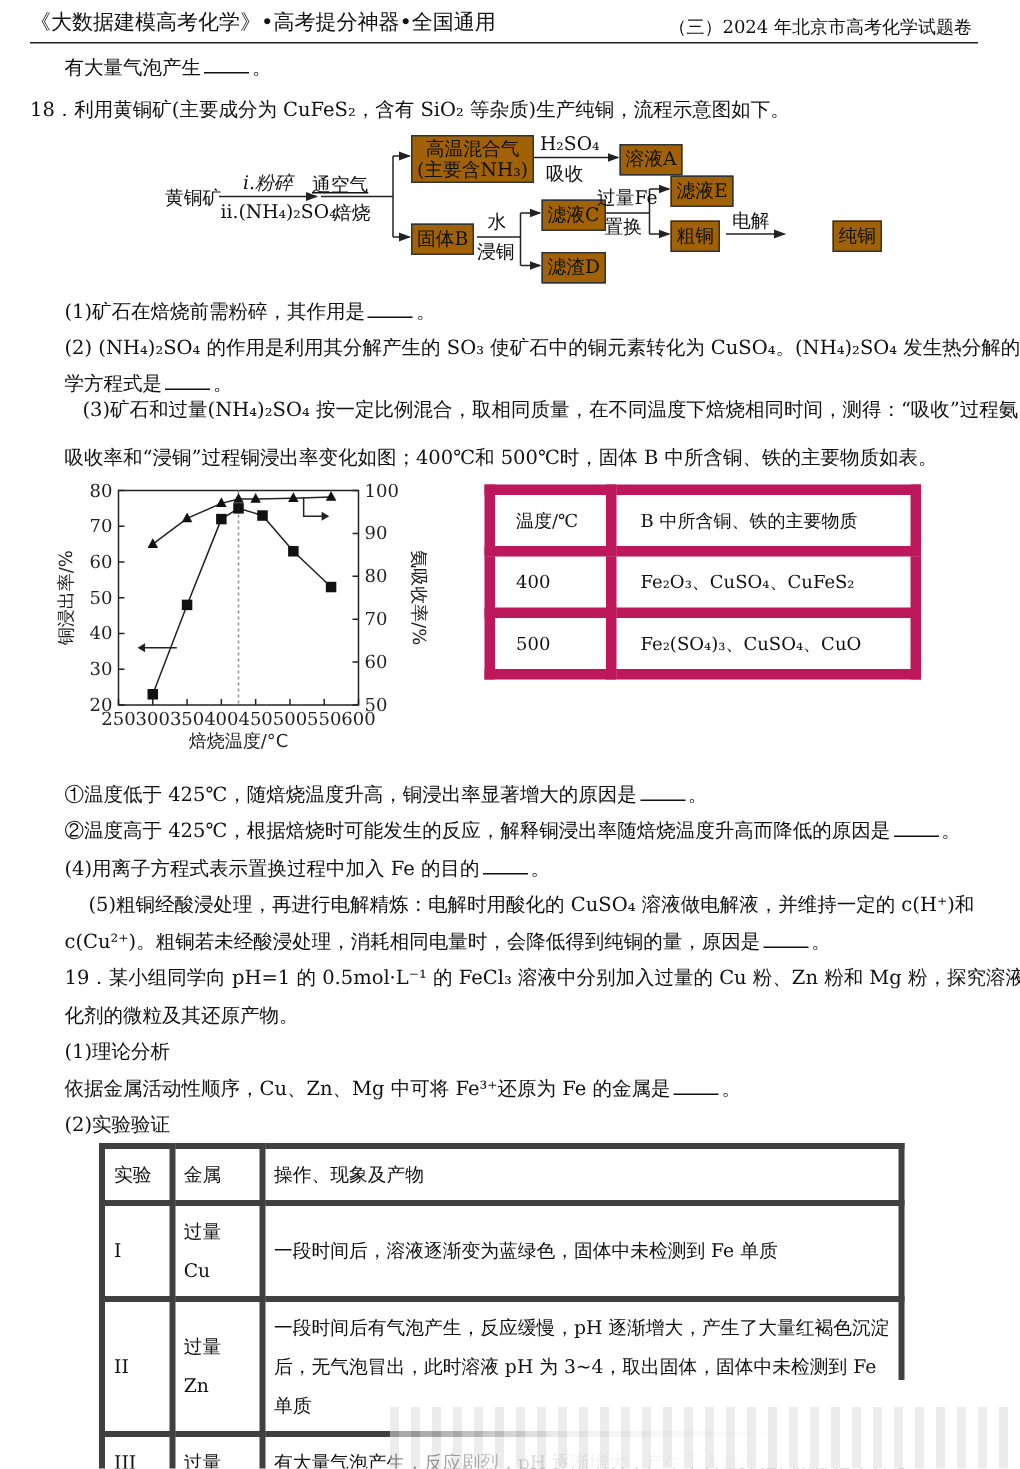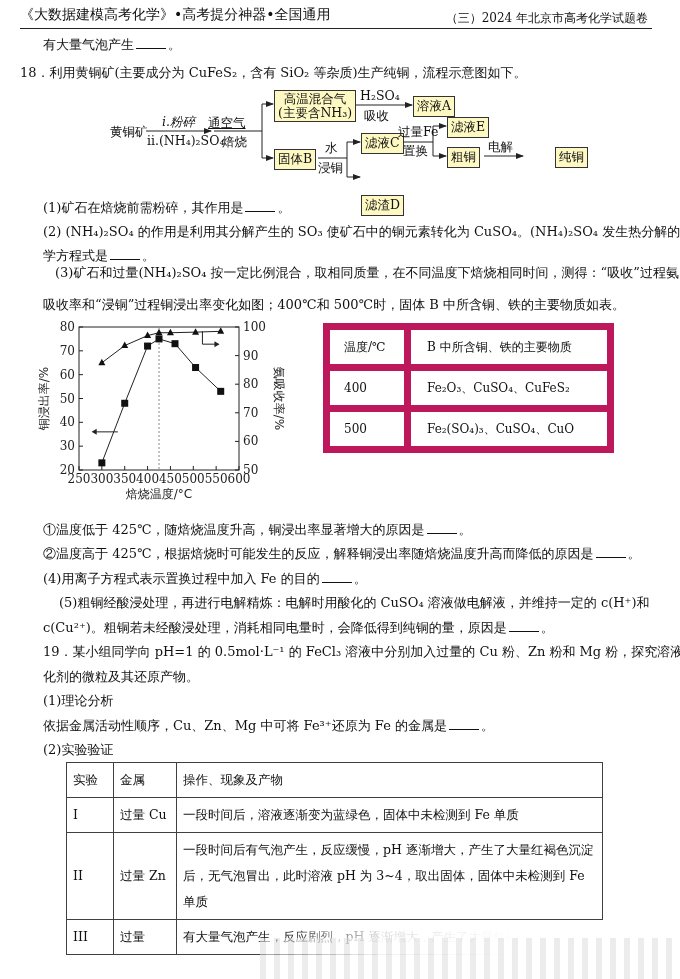--- a/index.html
+++ b/index.html
@@ -4,26 +4,26 @@
 <style>
   html, body { margin:0; padding:0; background:#fff; }
   body { width:680px; height:979px; position:relative; overflow:hidden;
          font-family:"DejaVu Serif","Liberation Serif",serif; color:#111; font-size:13px; }
   .abs { position:absolute; white-space:nowrap; }
   .hdr-left { left:20px; top:6px; font-size:14px; font-family:"DejaVu Sans","Liberation Sans",sans-serif; }
   .hdr-right { right:32px; top:10px; font-size:12px; }
   .hdr-line { position:absolute; left:20px; right:28px; top:28px; border-top:1.3px solid #222; }
   .line { position:absolute; left:43px; white-space:nowrap; font-size:13px; }
   .blank { display:inline-block; width:30px; border-bottom:1.5px solid #111; height:11px; vertical-align:baseline; margin:0 2px; }
-  .box { position:absolute; border:1px solid #333; background:#fef9c3; font-size:12.5px; text-align:center; padding:1px 3px; white-space:nowrap; }
+  .box { position:absolute; border:1px solid #333; background:#a16207; font-size:12.5px; text-align:center; padding:1px 3px; white-space:nowrap; }
   .flow-text { position:absolute; font-size:12.5px; white-space:nowrap; text-align:center; }
   table.t1 { position:absolute; left:323px; top:323px; border-collapse:collapse; font-size:12px; }
   table.t1 td { border:7px solid #be185d; height:34px; padding:0 0 0 14px; }
   table.t2 { position:absolute; left:66px; top:762px; border-collapse:collapse; font-size:12.5px; width:537px; }
-  table.t2 td { border:1px solid #404040; padding:4px 6px; vertical-align:middle; line-height:26px;margin-left:17px; }
+  table.t2 td { border:4px solid #404040; padding:4px 6px; vertical-align:middle; line-height:26px;margin-left:17px; }
   .fade { position:absolute; left:280px; top:920px; width:400px; height:70px;
           background:linear-gradient(90deg, rgba(255,255,255,0) 0%, rgba(255,255,255,0.85) 25%, #fff 60%); }
   .fade2 { position:absolute; left:260px; top:938px; width:420px; height:41px;
           background:repeating-linear-gradient(90deg,#ddd 0 6px,#fff 6px 14px); opacity:0.55; }
 </style>
 </head>
 <body>
 
 <div class="abs hdr-left">《大数据建模高考化学》•高考提分神器•全国通用</div>
 <div class="abs hdr-right">（三）2024 年北京市高考化学试题卷</div>
@@ -66,21 +66,21 @@
     <div>高温混合气</div>
     <div>(主要含NH₃)</div>
   </div>
   <div class="flow-text" style="left:360px; top:88px;">H₂SO₄</div>
   <div class="flow-text" style="left:364px; top:108px;">吸收</div>
   <div class="box" style="left:413px; top:96px;">溶液A</div>
   <div class="box" style="left:274px; top:149px;">固体B</div>
   <div class="flow-text" style="left:325px; top:140px;">水</div>
   <div class="flow-text" style="left:318px; top:160px;">浸铜</div>
   <div class="box" style="left:361px; top:133px;">滤液C</div>
-  <div class="box" style="left:361px; top:168px;margin-top:27px;">滤渣D</div>
+  <div class="box" style="left:361px; top:168px;">滤渣D</div>
   <div class="flow-text" style="left:398px; top:124px;">过量Fe</div>
   <div class="flow-text" style="left:403px; top:143px;">置换</div>
   <div class="box" style="left:447px; top:117px;">滤液E</div>
   <div class="box" style="left:447px; top:147px;">粗铜</div>
   <div class="flow-text" style="left:488px; top:139px;">电解</div>
   <div class="box" style="left:524px; top:147px;margin-left:31px;">纯铜</div>
 </div>
 
 <div class="line" style="top:199px;"><span>(1)矿石在焙烧前需粉碎，其作用是</span><span class="blank"></span><span>。</span></div>
 <div class="line" style="top:223px;">(2) (NH₄)₂SO₄ 的作用是利用其分解产生的 SO₃ 使矿石中的铜元素转化为 CuSO₄。(NH₄)₂SO₄ 发生热分解的化</div>

